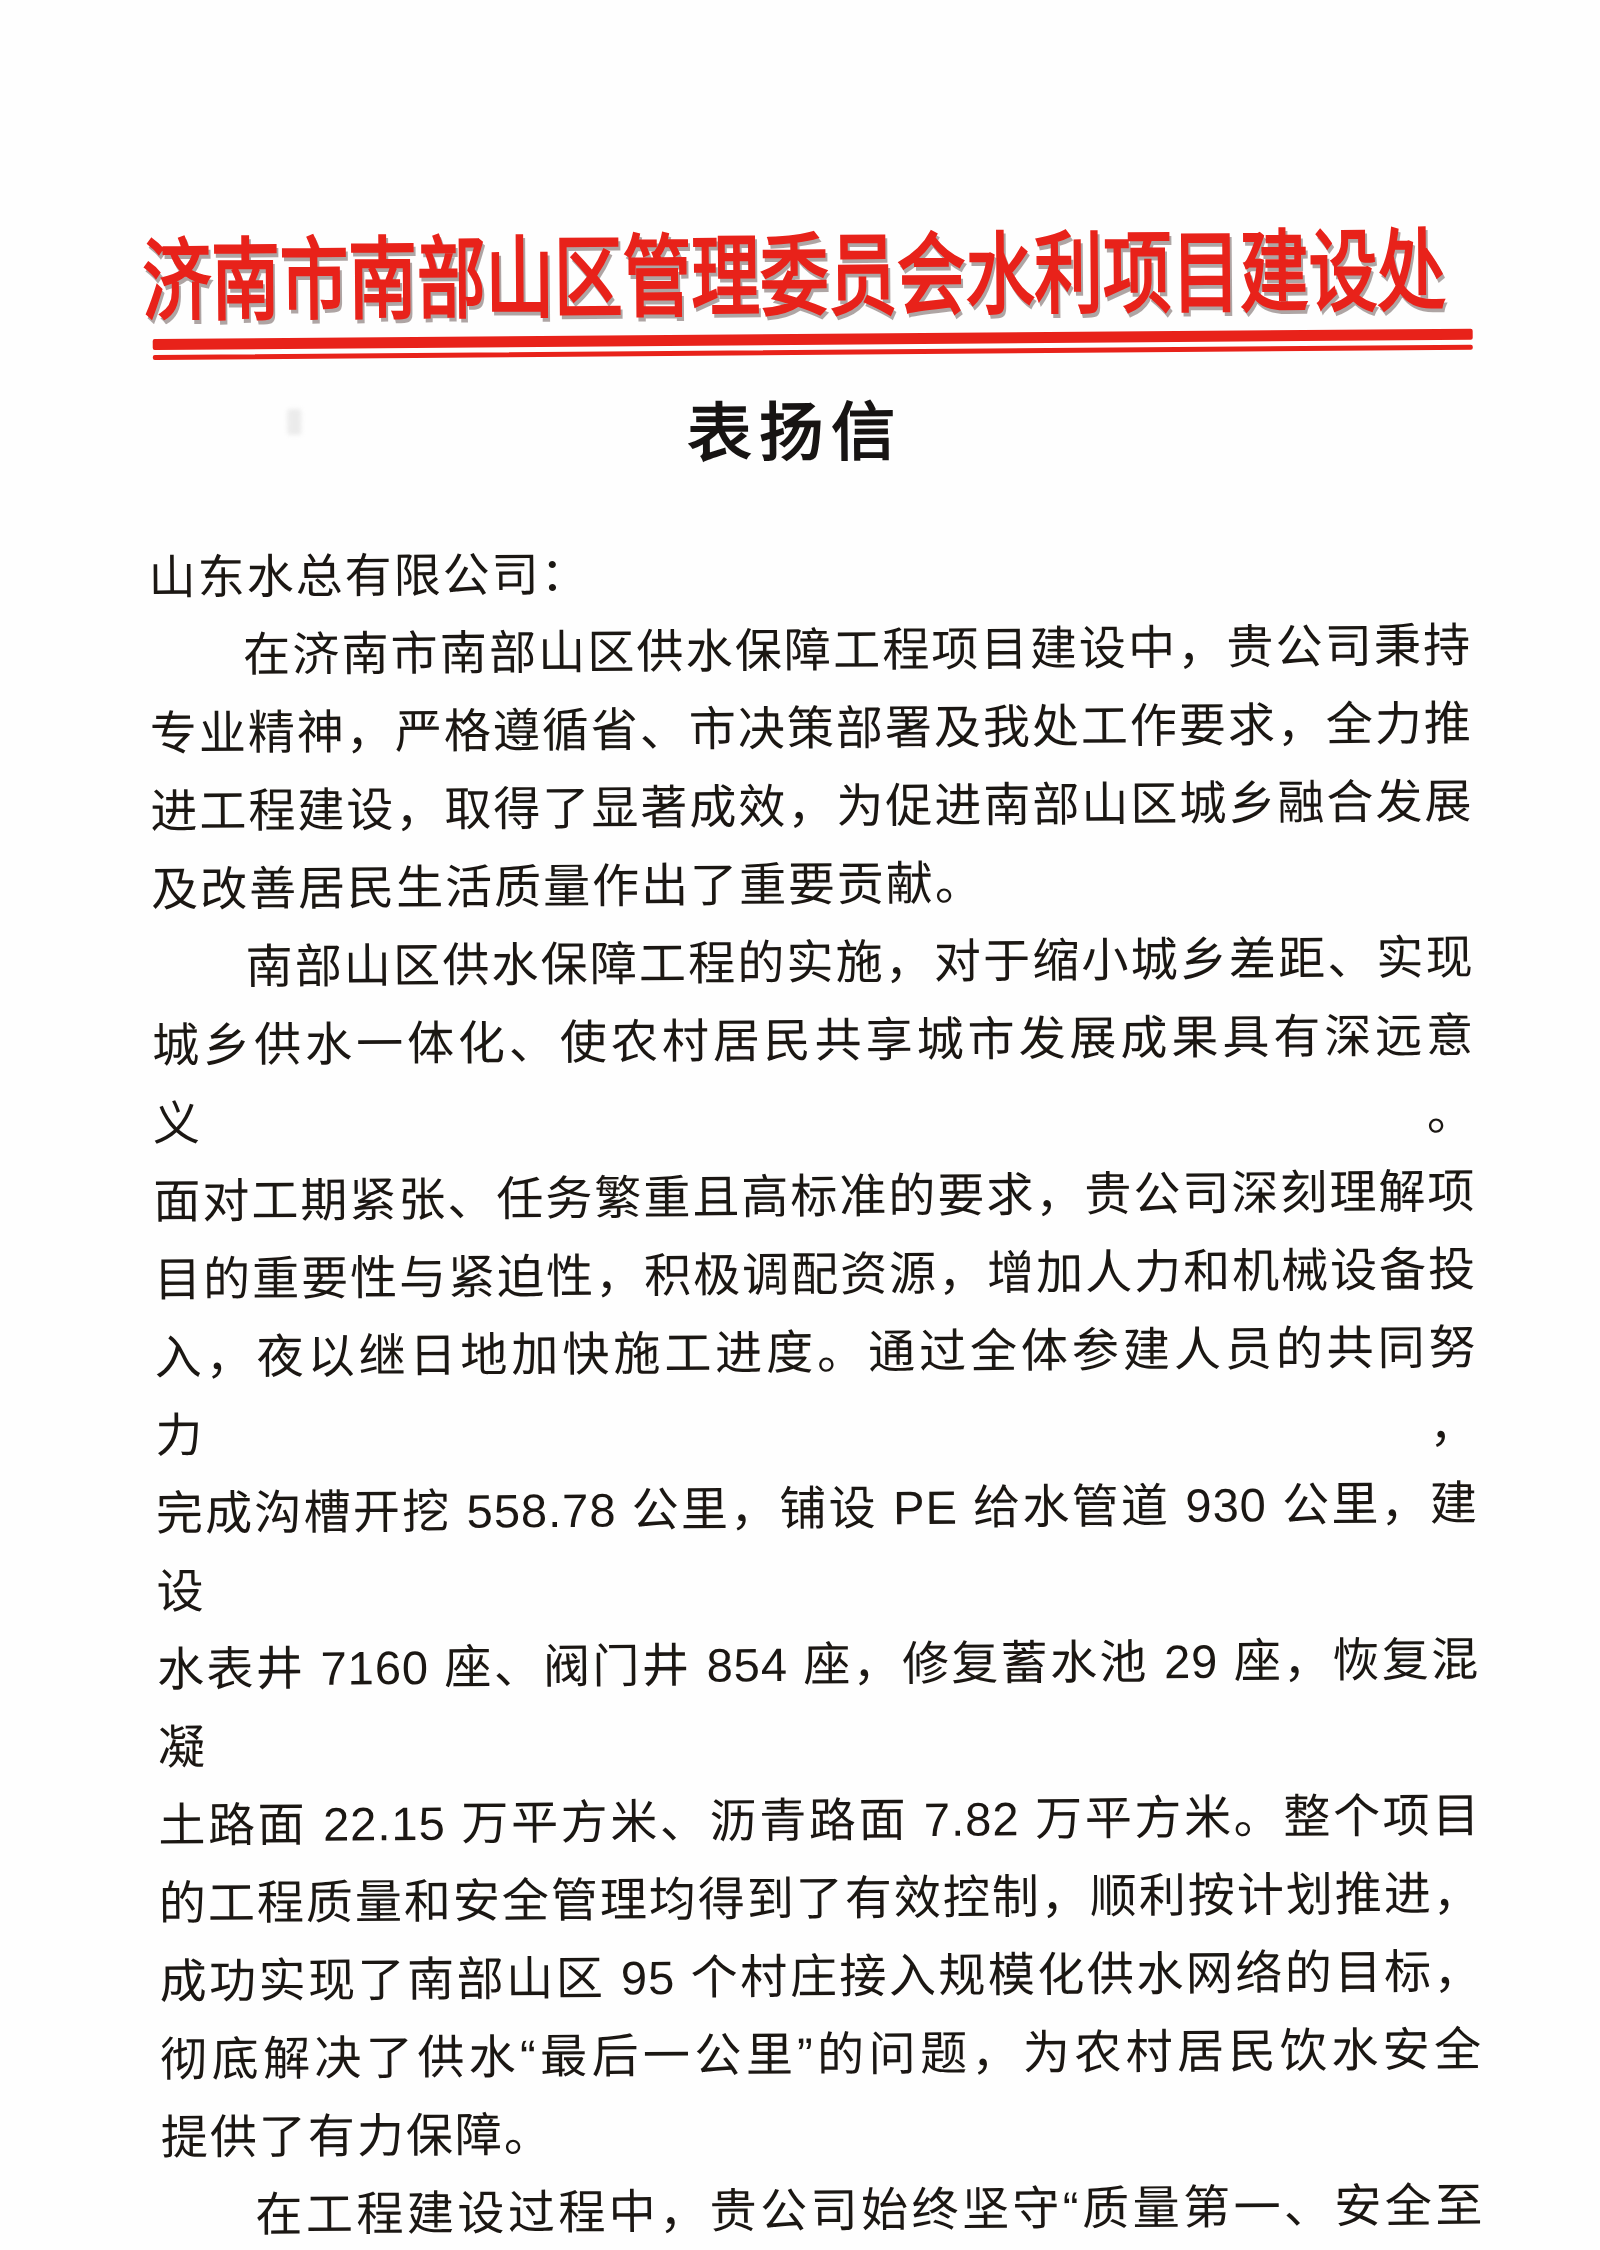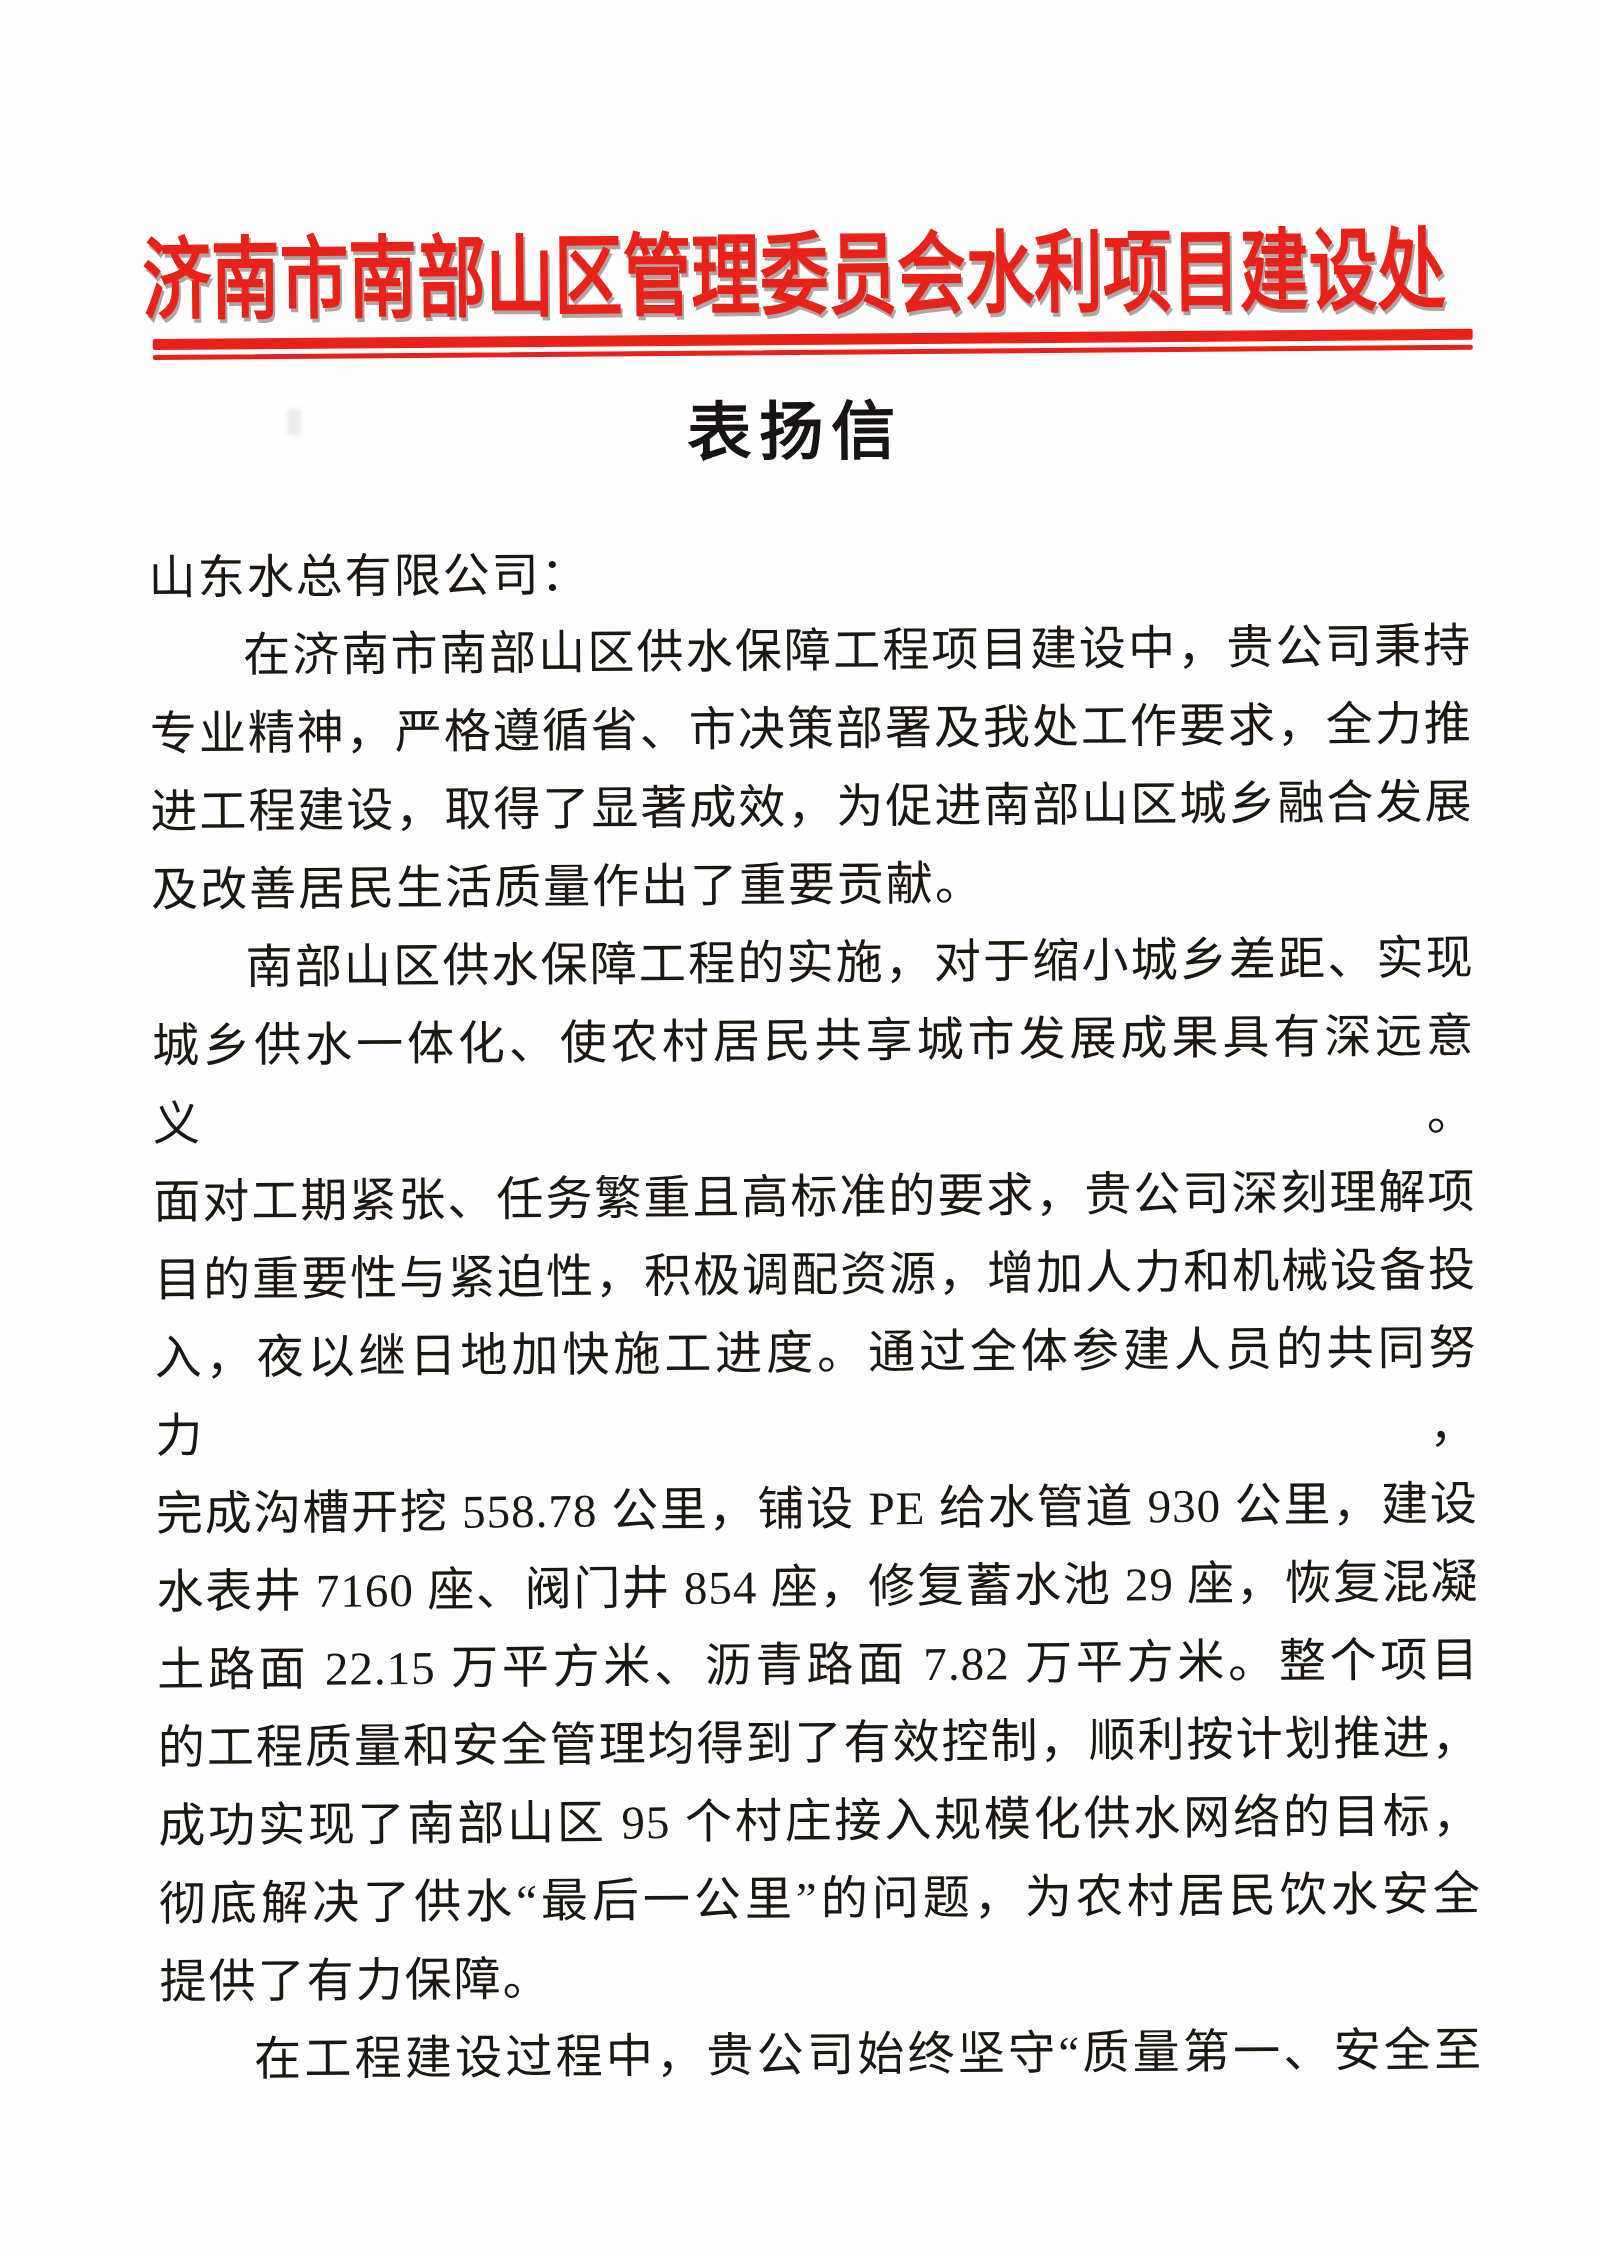--- a/index.html
+++ b/index.html
@@ -6,21 +6,21 @@
     margin: 0;
     padding: 0;
     background: #ffffff;
   }
   .page {
     position: relative;
     width: 1600px;
     height: 2250px;
     background: #fefefe;
     overflow: hidden;
-    font-family: Liberation Serif, serif;
+    font-family: Liberation Sans, sans-serif;
   }
   
   .scan-content {
     position: absolute;
     inset: 0;
     transform: rotate(-0.45deg);
     transform-origin: 50% 45%;
   }
   
   .letterhead {

